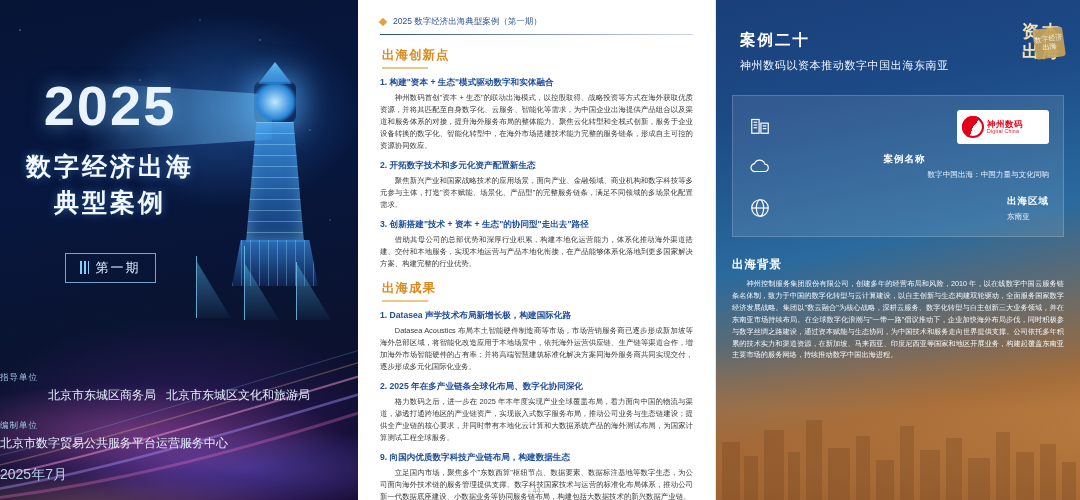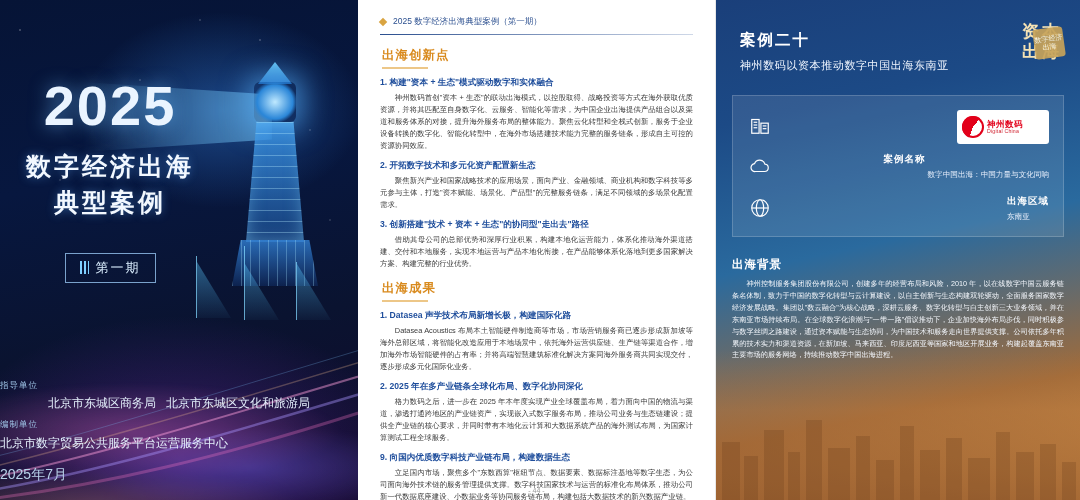--- a/index.html
+++ b/index.html
@@ -258,21 +258,21 @@
         <span>第一期</span>
       </div>
     </div>
 
     <div class="cover-footer">
       <div class="lbl">指导单位</div>
       <div style="display:flex;justify-content:center;gap:10px;">
         <span class="org">北京市东城区商务局</span>
         <span class="org">北京市东城区文化和旅游局</span>
       </div>
-      <div class="lbl" style="margin-top:4px;font-family:Liberation Mono, monospace;">编制单位</div>
+      <div class="lbl" style="margin-top:12px;">编制单位</div>
       <div class="org">北京市数字贸易公共服务平台运营服务中心</div>
       <div class="date">2025年7月</div>
     </div>
   </div>
 
   <div class="mid">
     <div class="mid-head">
       <span class="dot"></span>
       <span>2025 数字经济出海典型案例（第一期）</span>
     </div>

